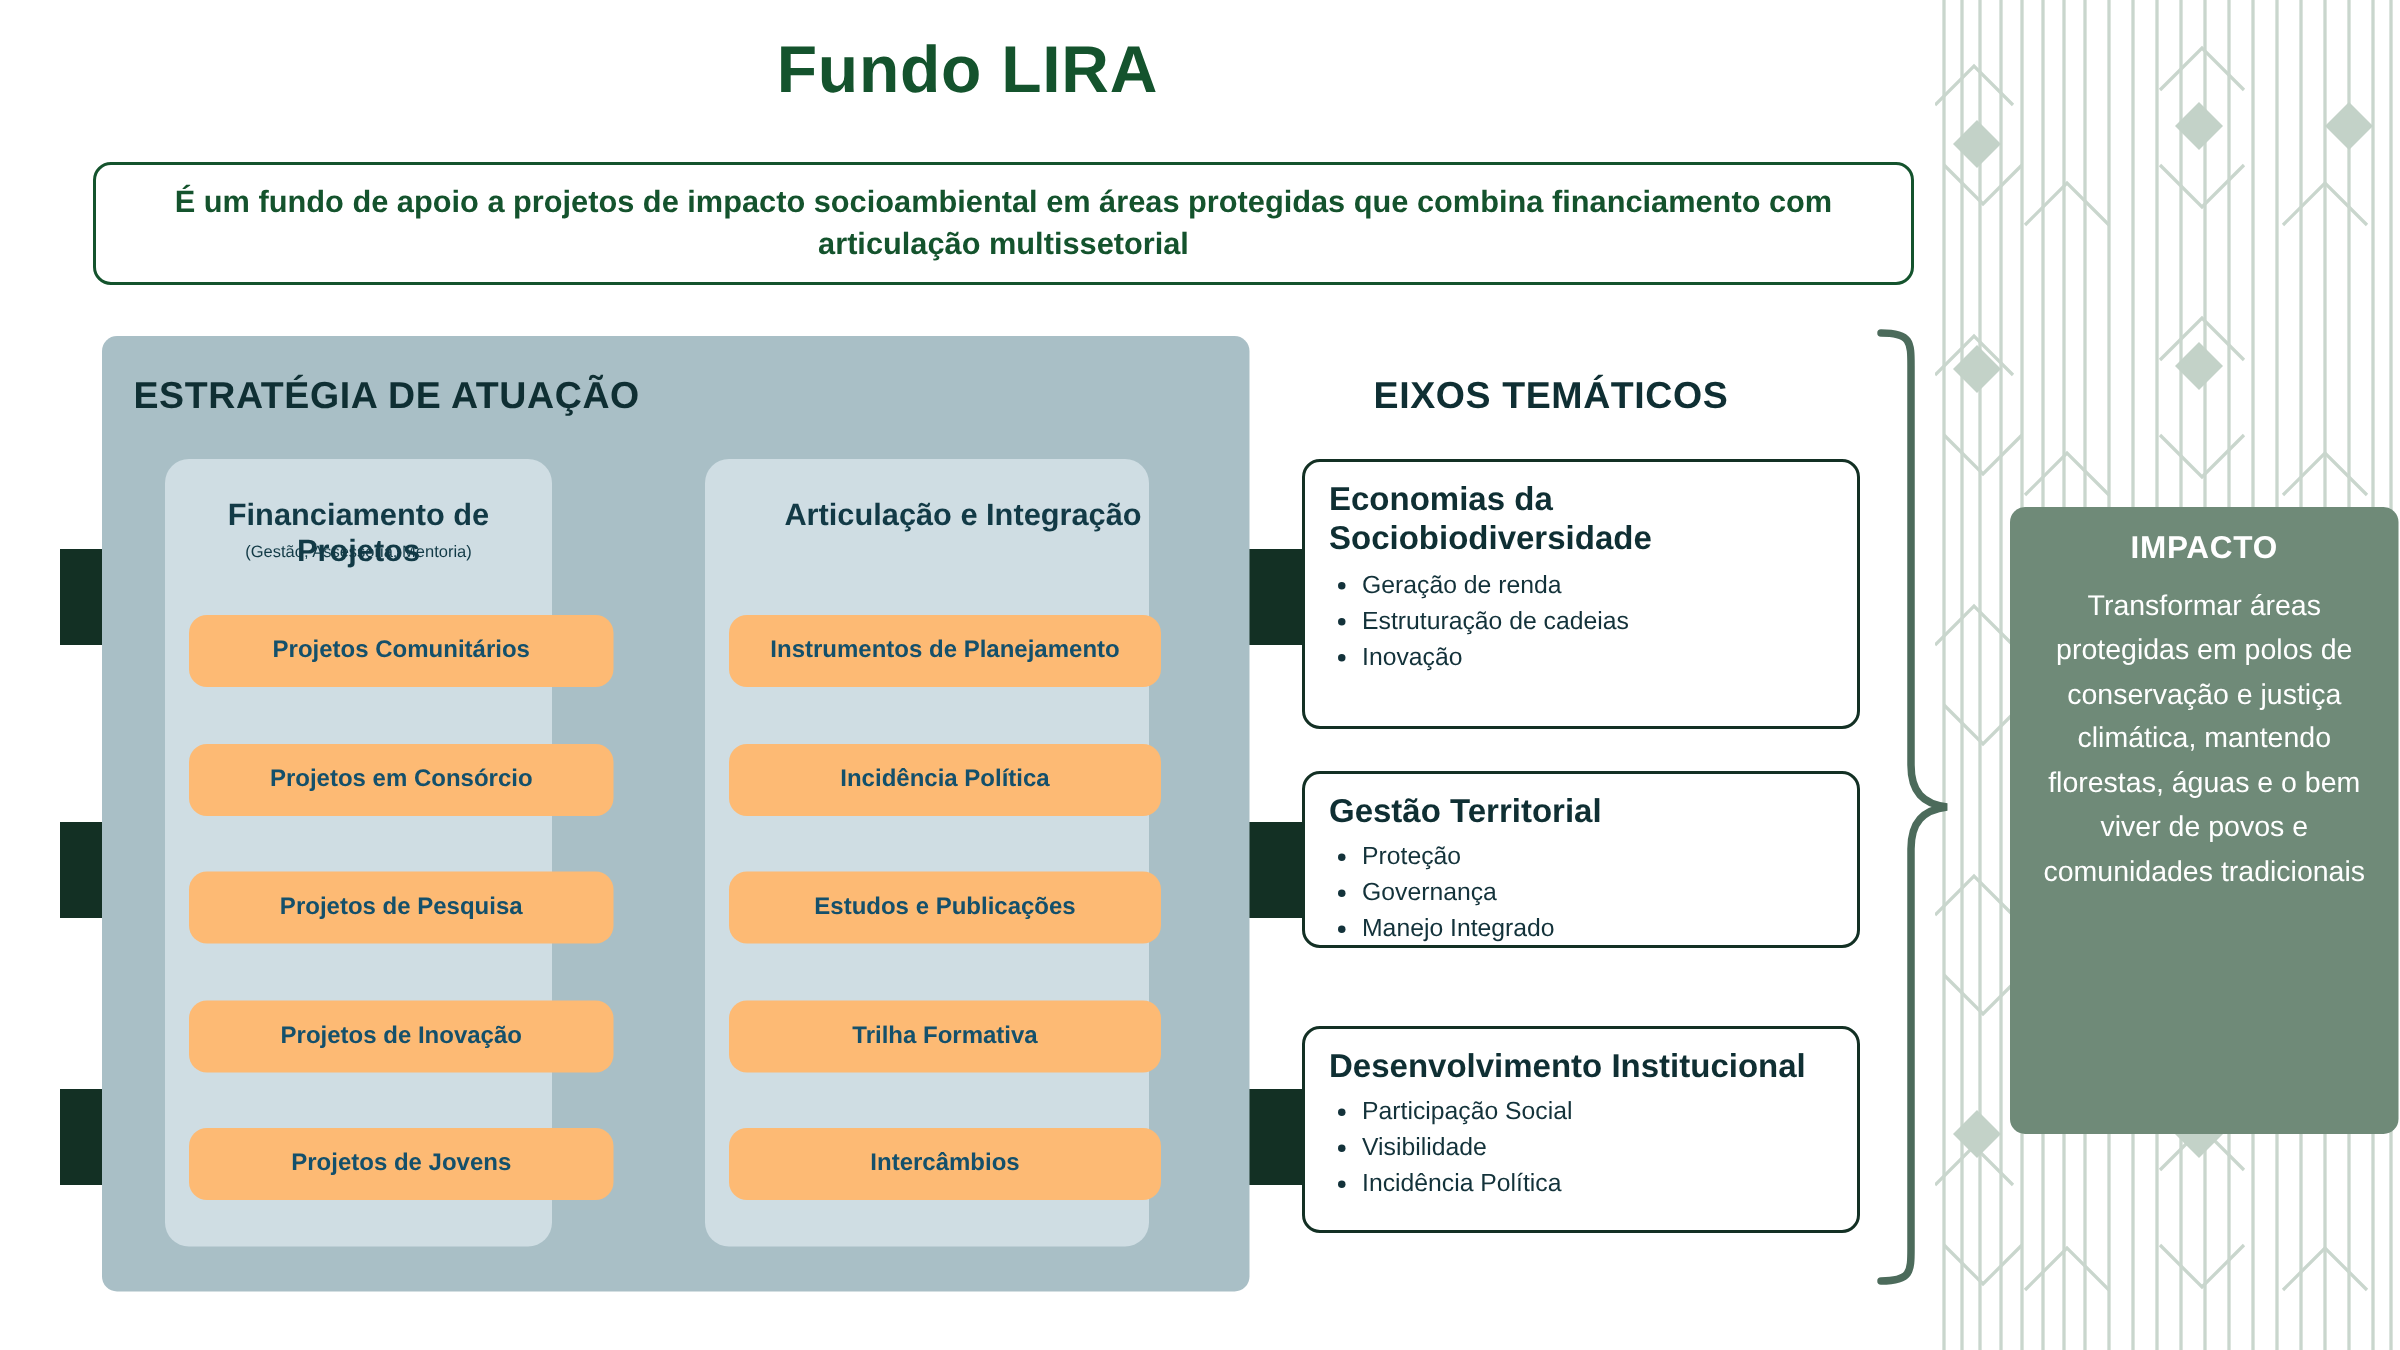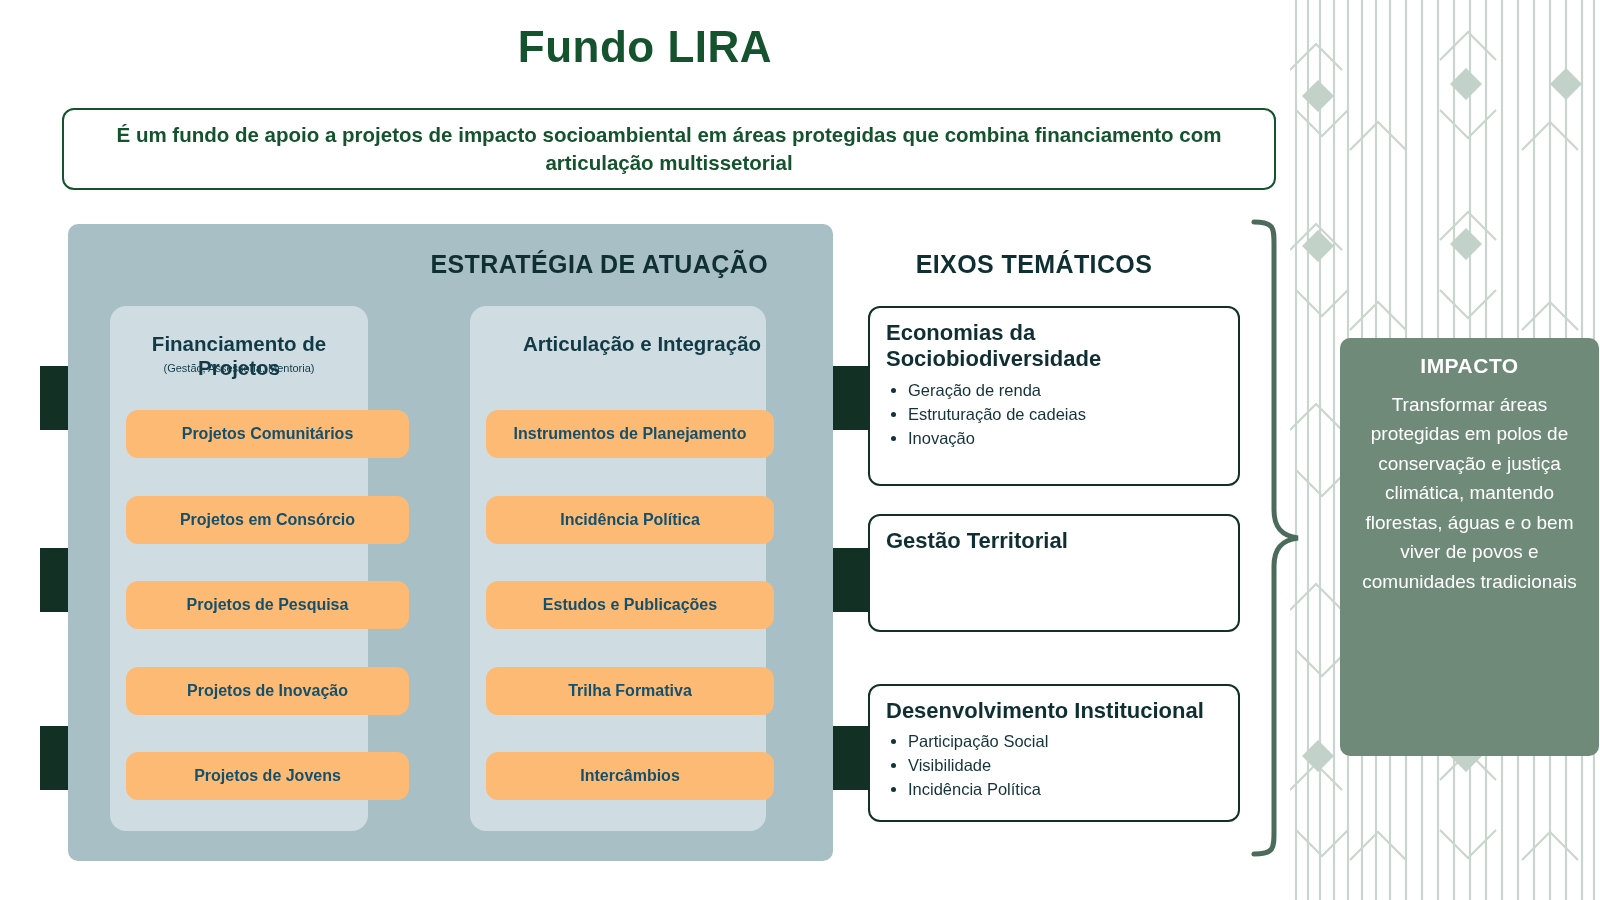--- a/index.html
+++ b/index.html
@@ -74,26 +74,27 @@
     height: 637px;
     background: #a9bfc6;
     border-radius: 10px;
     z-index: 2;
   }
   #strategy-heading {
     position: absolute;
     left: 68px;
     top: 250px;
     width: 700px;
-    text-align: right;
+    text-align: left;
     font-size: 25px;
     font-weight: bold;
     color: #0f2f33;
     z-index: 4;
     letter-spacing: 0.4px;
+    padding-left: 21px;
   }
 
   .col-card {
     position: absolute;
     background: #cfdde3;
     border-radius: 16px;
     z-index: 3;
   }
   #col-financiamento {
     left: 110px;
@@ -319,20 +320,25 @@
   <div class="eixo-title">Economias da Sociobiodiversidade</div>
   <ul class="eixo-list">
     <li>Geração de renda</li>
     <li>Estruturação de cadeias</li>
     <li>Inovação</li>
   </ul>
 </div>
 
 <div class="eixo-card" id="eixo-1">
   <div class="eixo-title">Gestão Territorial</div>
+  <ul class="eixo-list">
+    <li>Proteção</li>
+    <li>Governança</li>
+    <li>Manejo Integrado</li>
+  </ul>
 </div>
 
 <div class="eixo-card" id="eixo-2">
   <div class="eixo-title">Desenvolvimento Institucional</div>
   <ul class="eixo-list">
     <li>Participação Social</li>
     <li>Visibilidade</li>
     <li>Incidência Política</li>
   </ul>
 </div>

